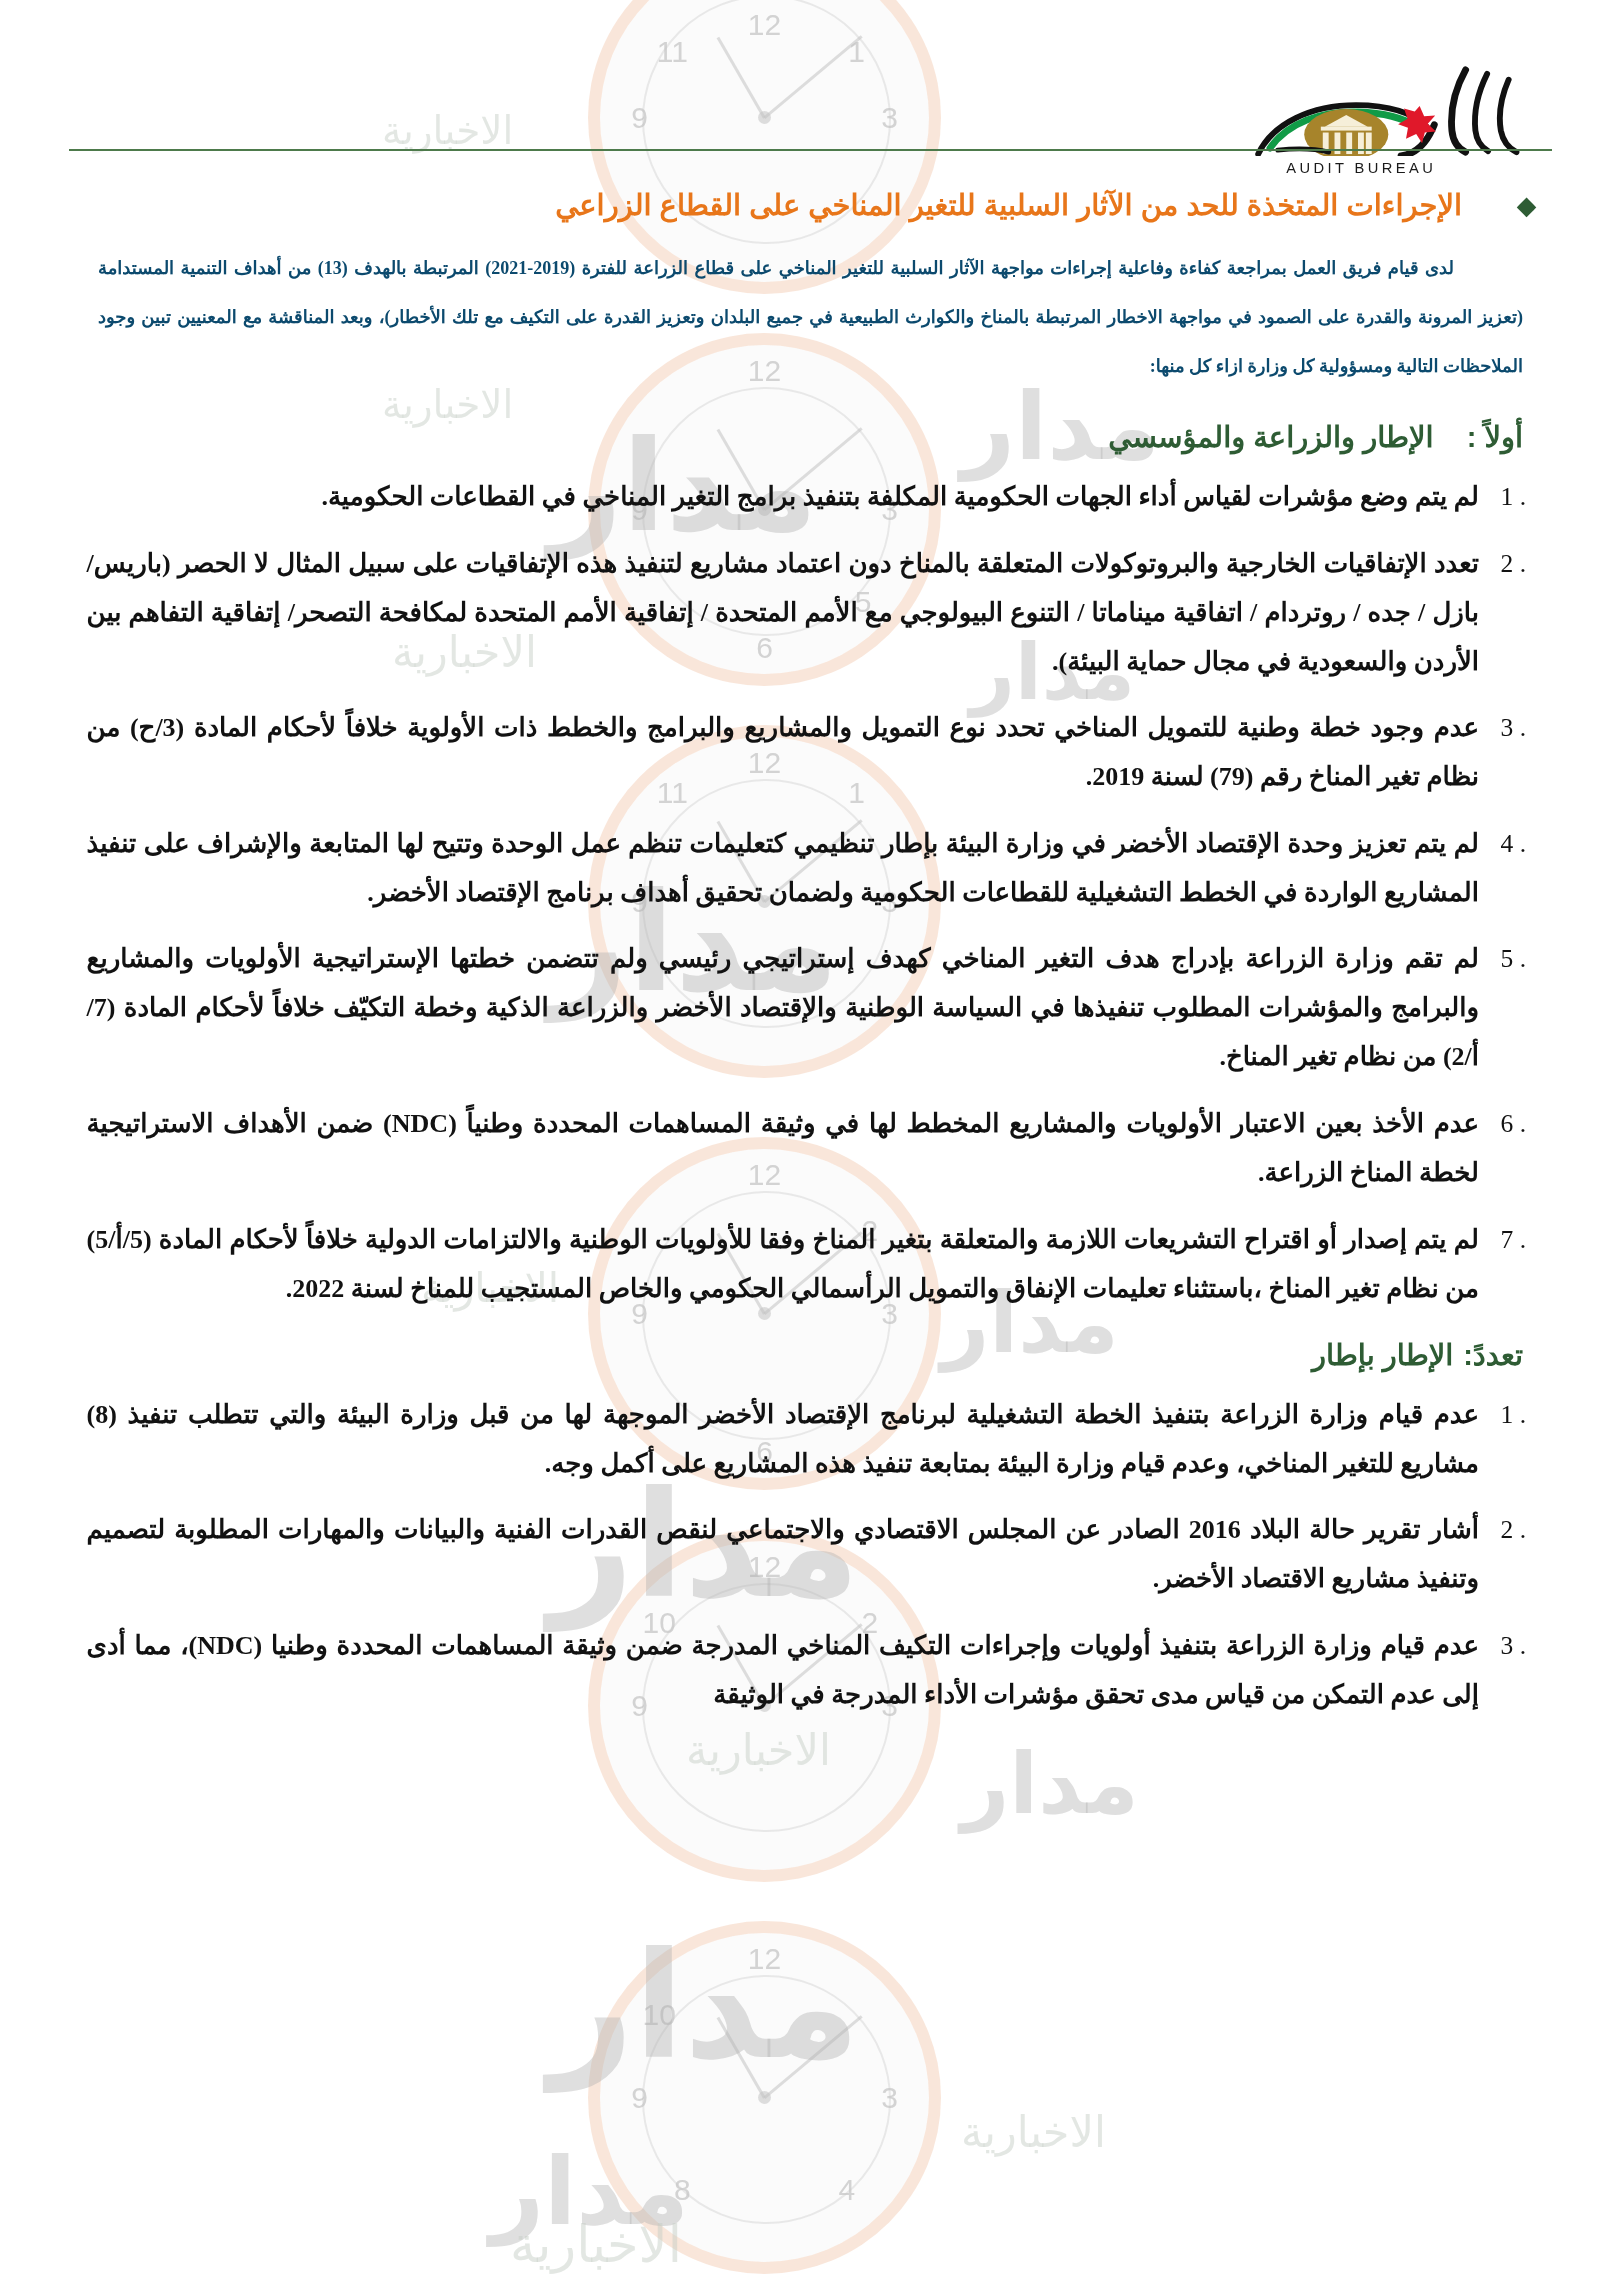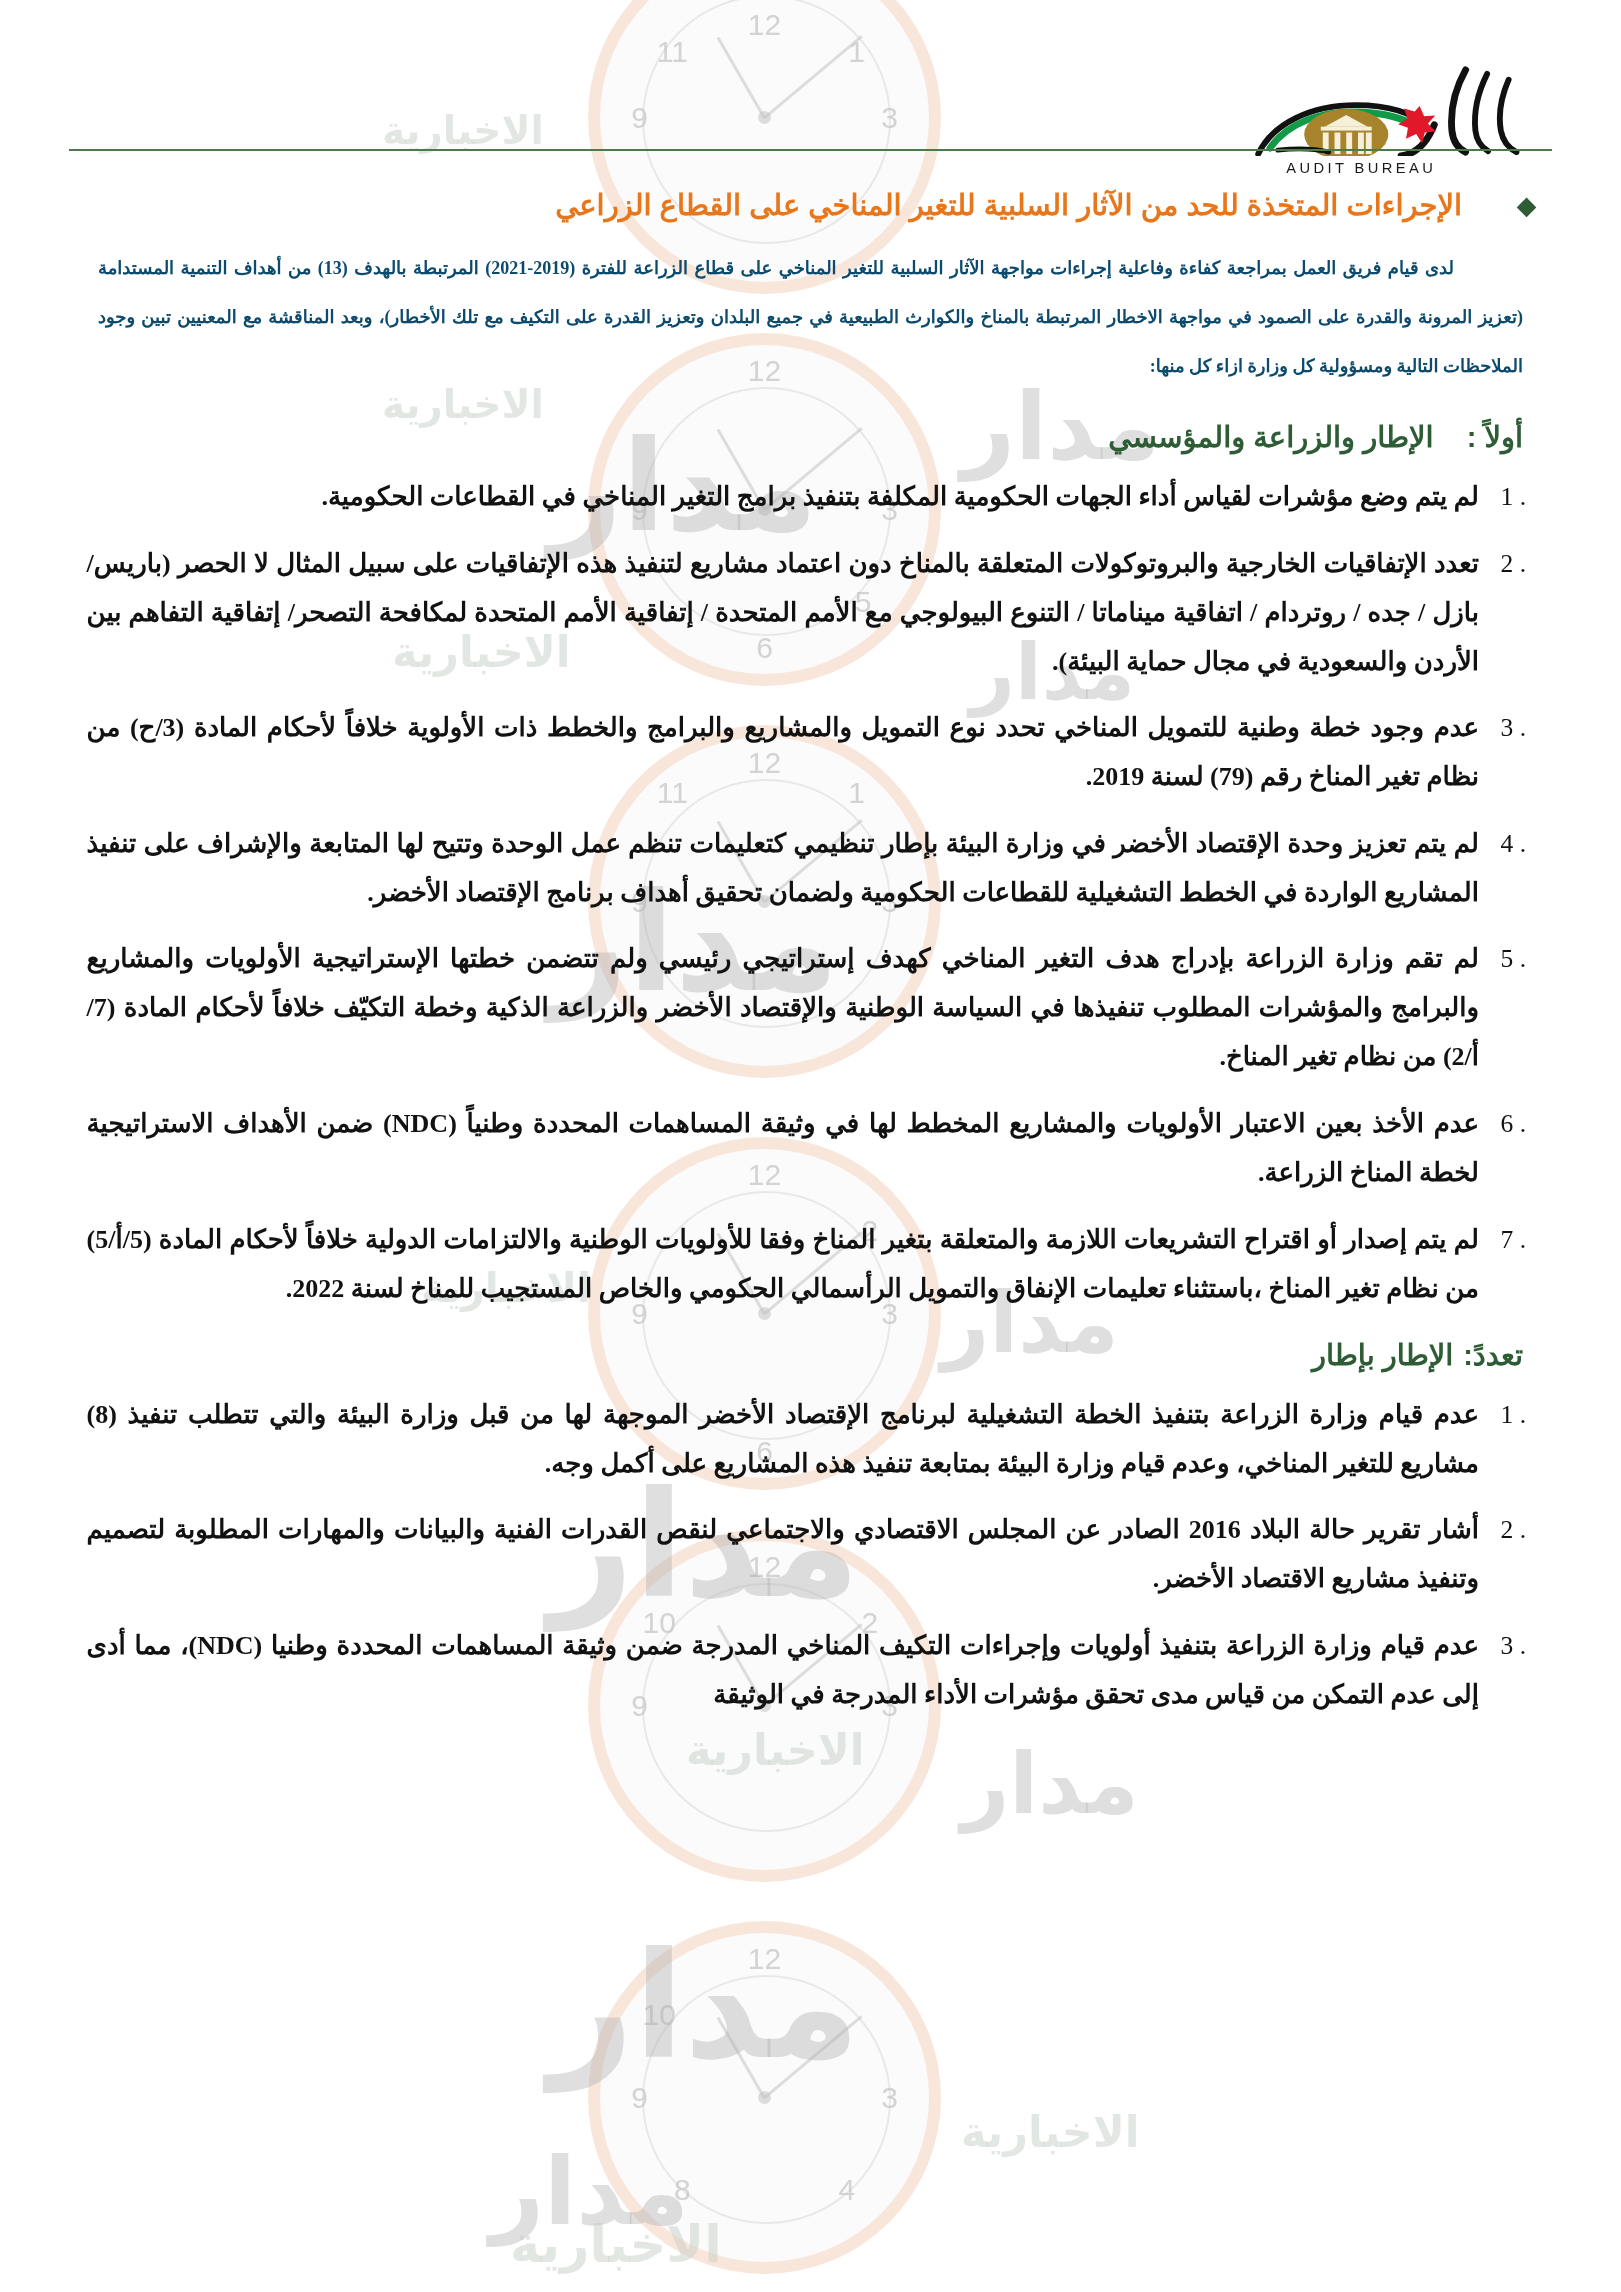--- a/index.html
+++ b/index.html
@@ -82,21 +82,21 @@
     color: rgba(176, 176, 176, 0.40);
     font-family: "DejaVu Sans", sans-serif;
     font-weight: bold;
     letter-spacing: 5.9px;
     white-space: nowrap;
   }
   .wm-text-akhbaria {
     position: absolute;
     color: rgba(196, 205, 196, 0.48);
     font-family: "DejaVu Sans", sans-serif;
-    font-weight: bold;
+    font-weight: normal;
     letter-spacing: 2.9px;
     white-space: nowrap;
   }
 
   
   .content {
     position: relative;
     z-index: 2;
   }
   .doc-header {

